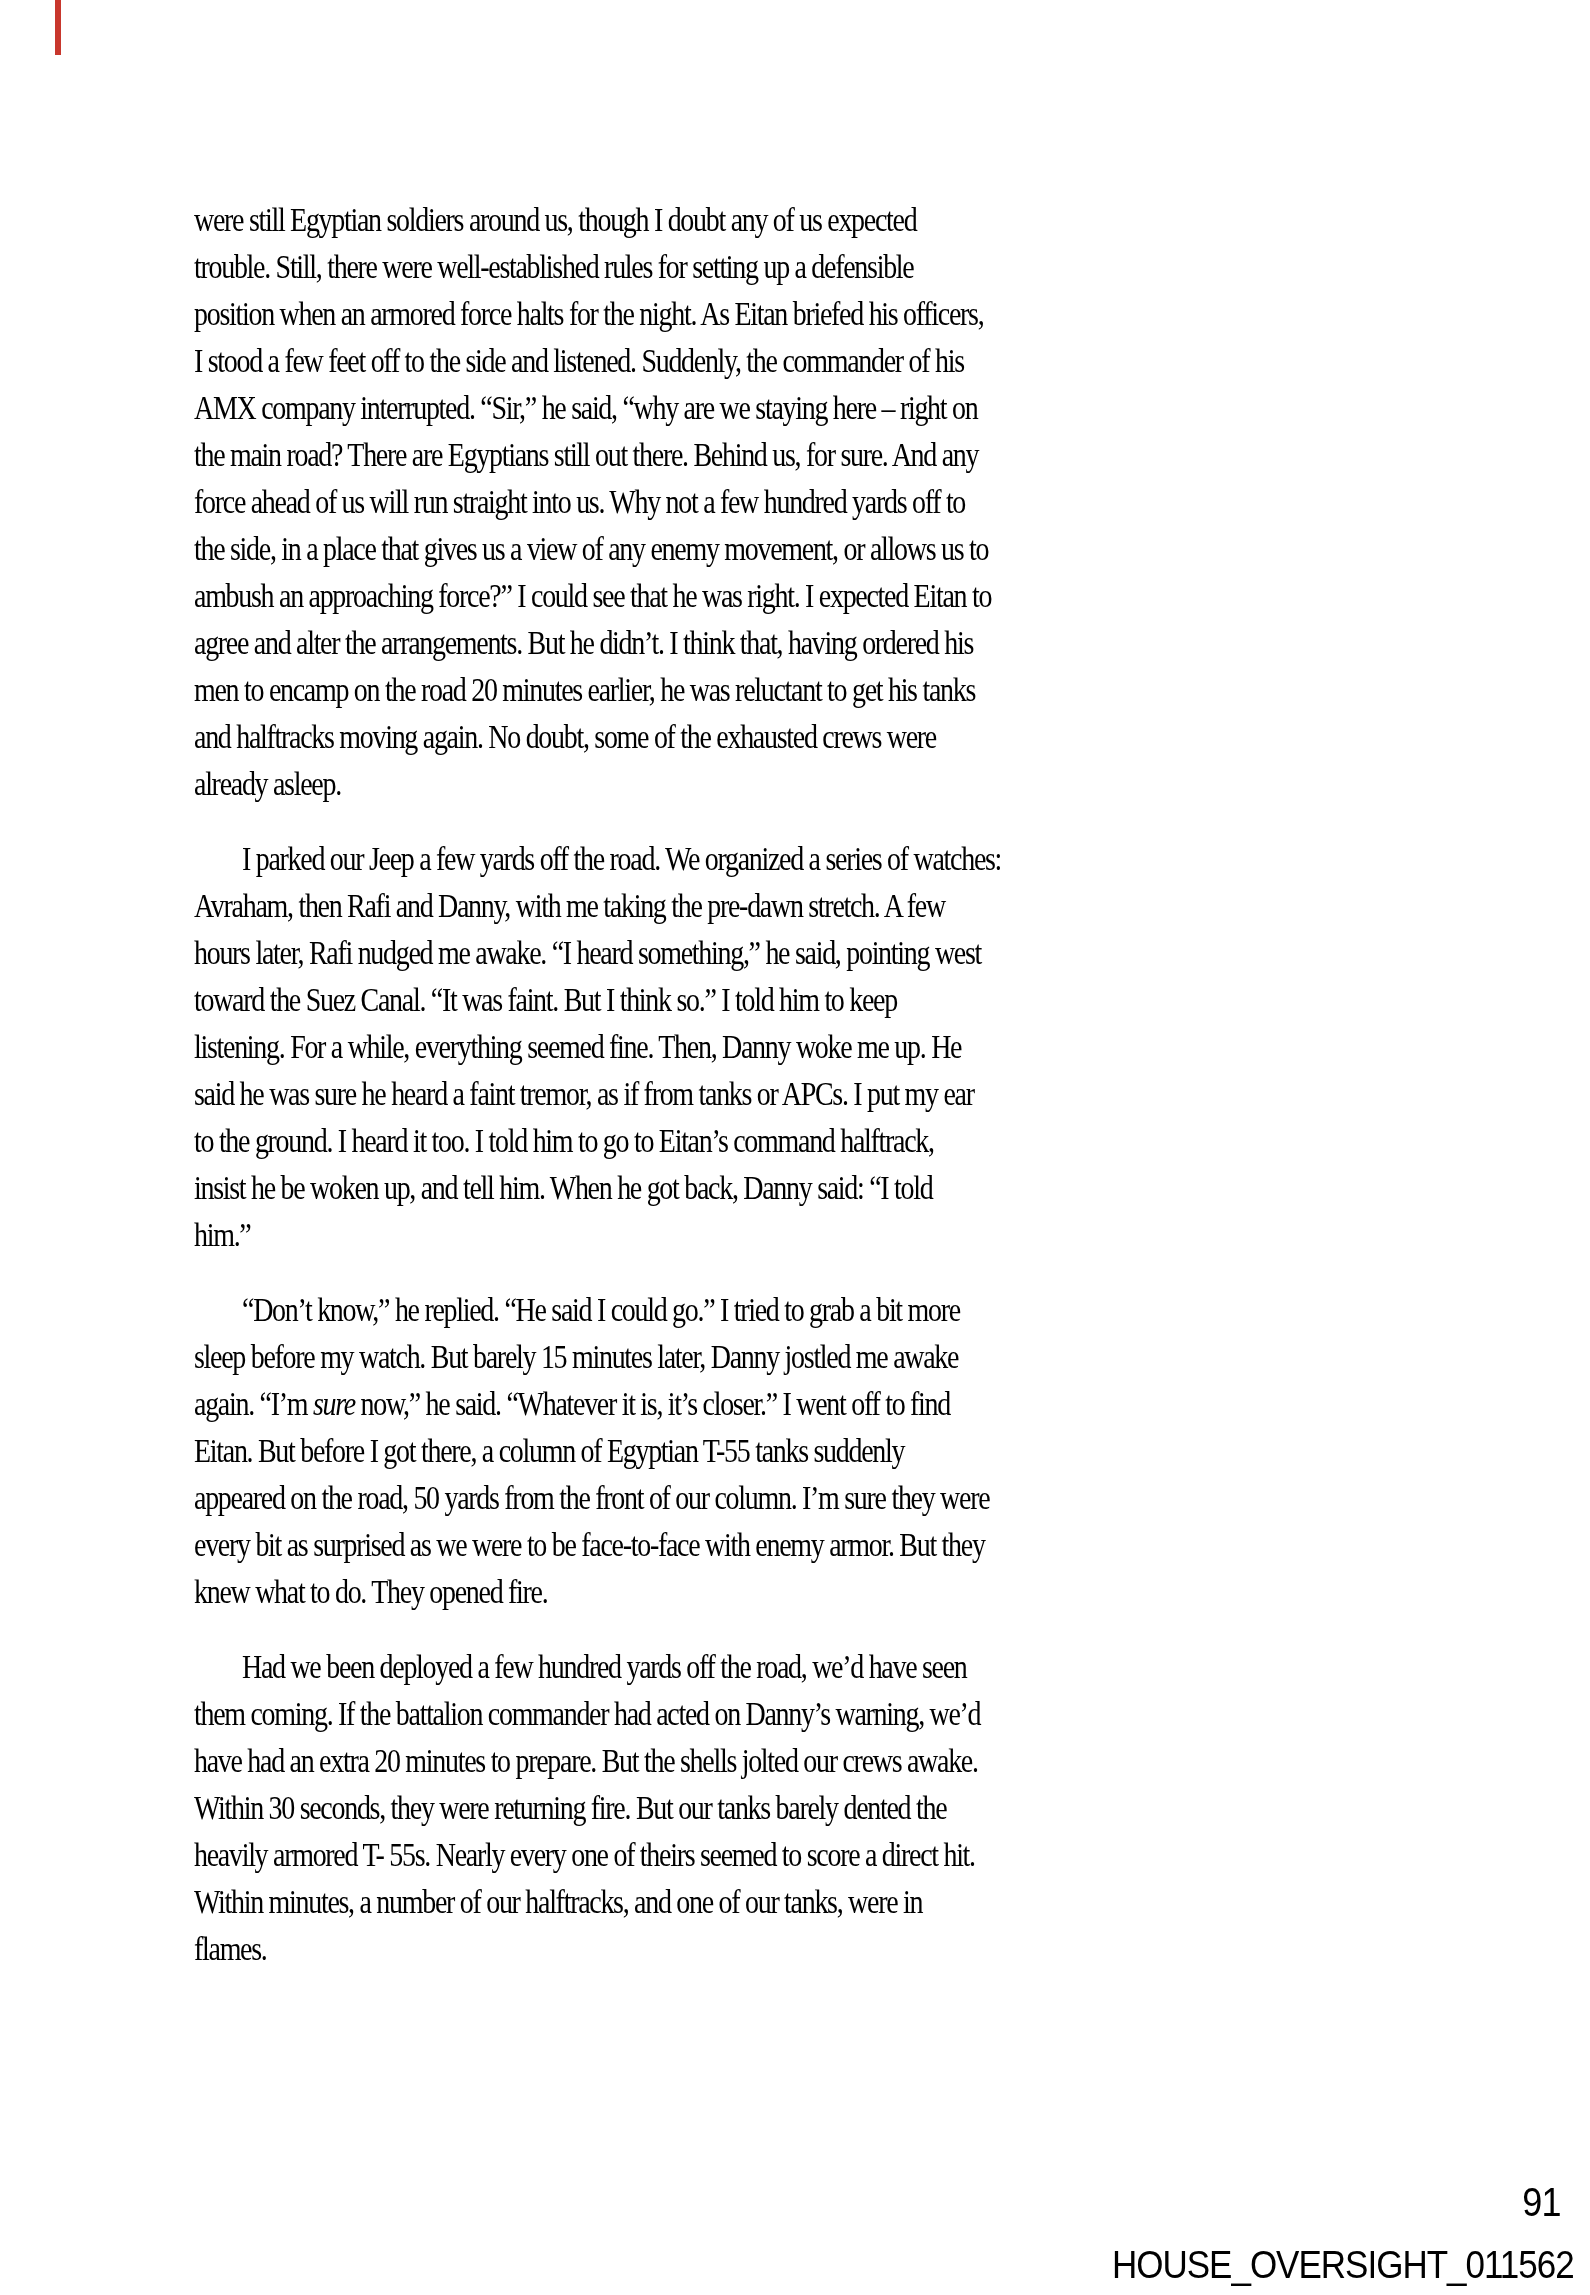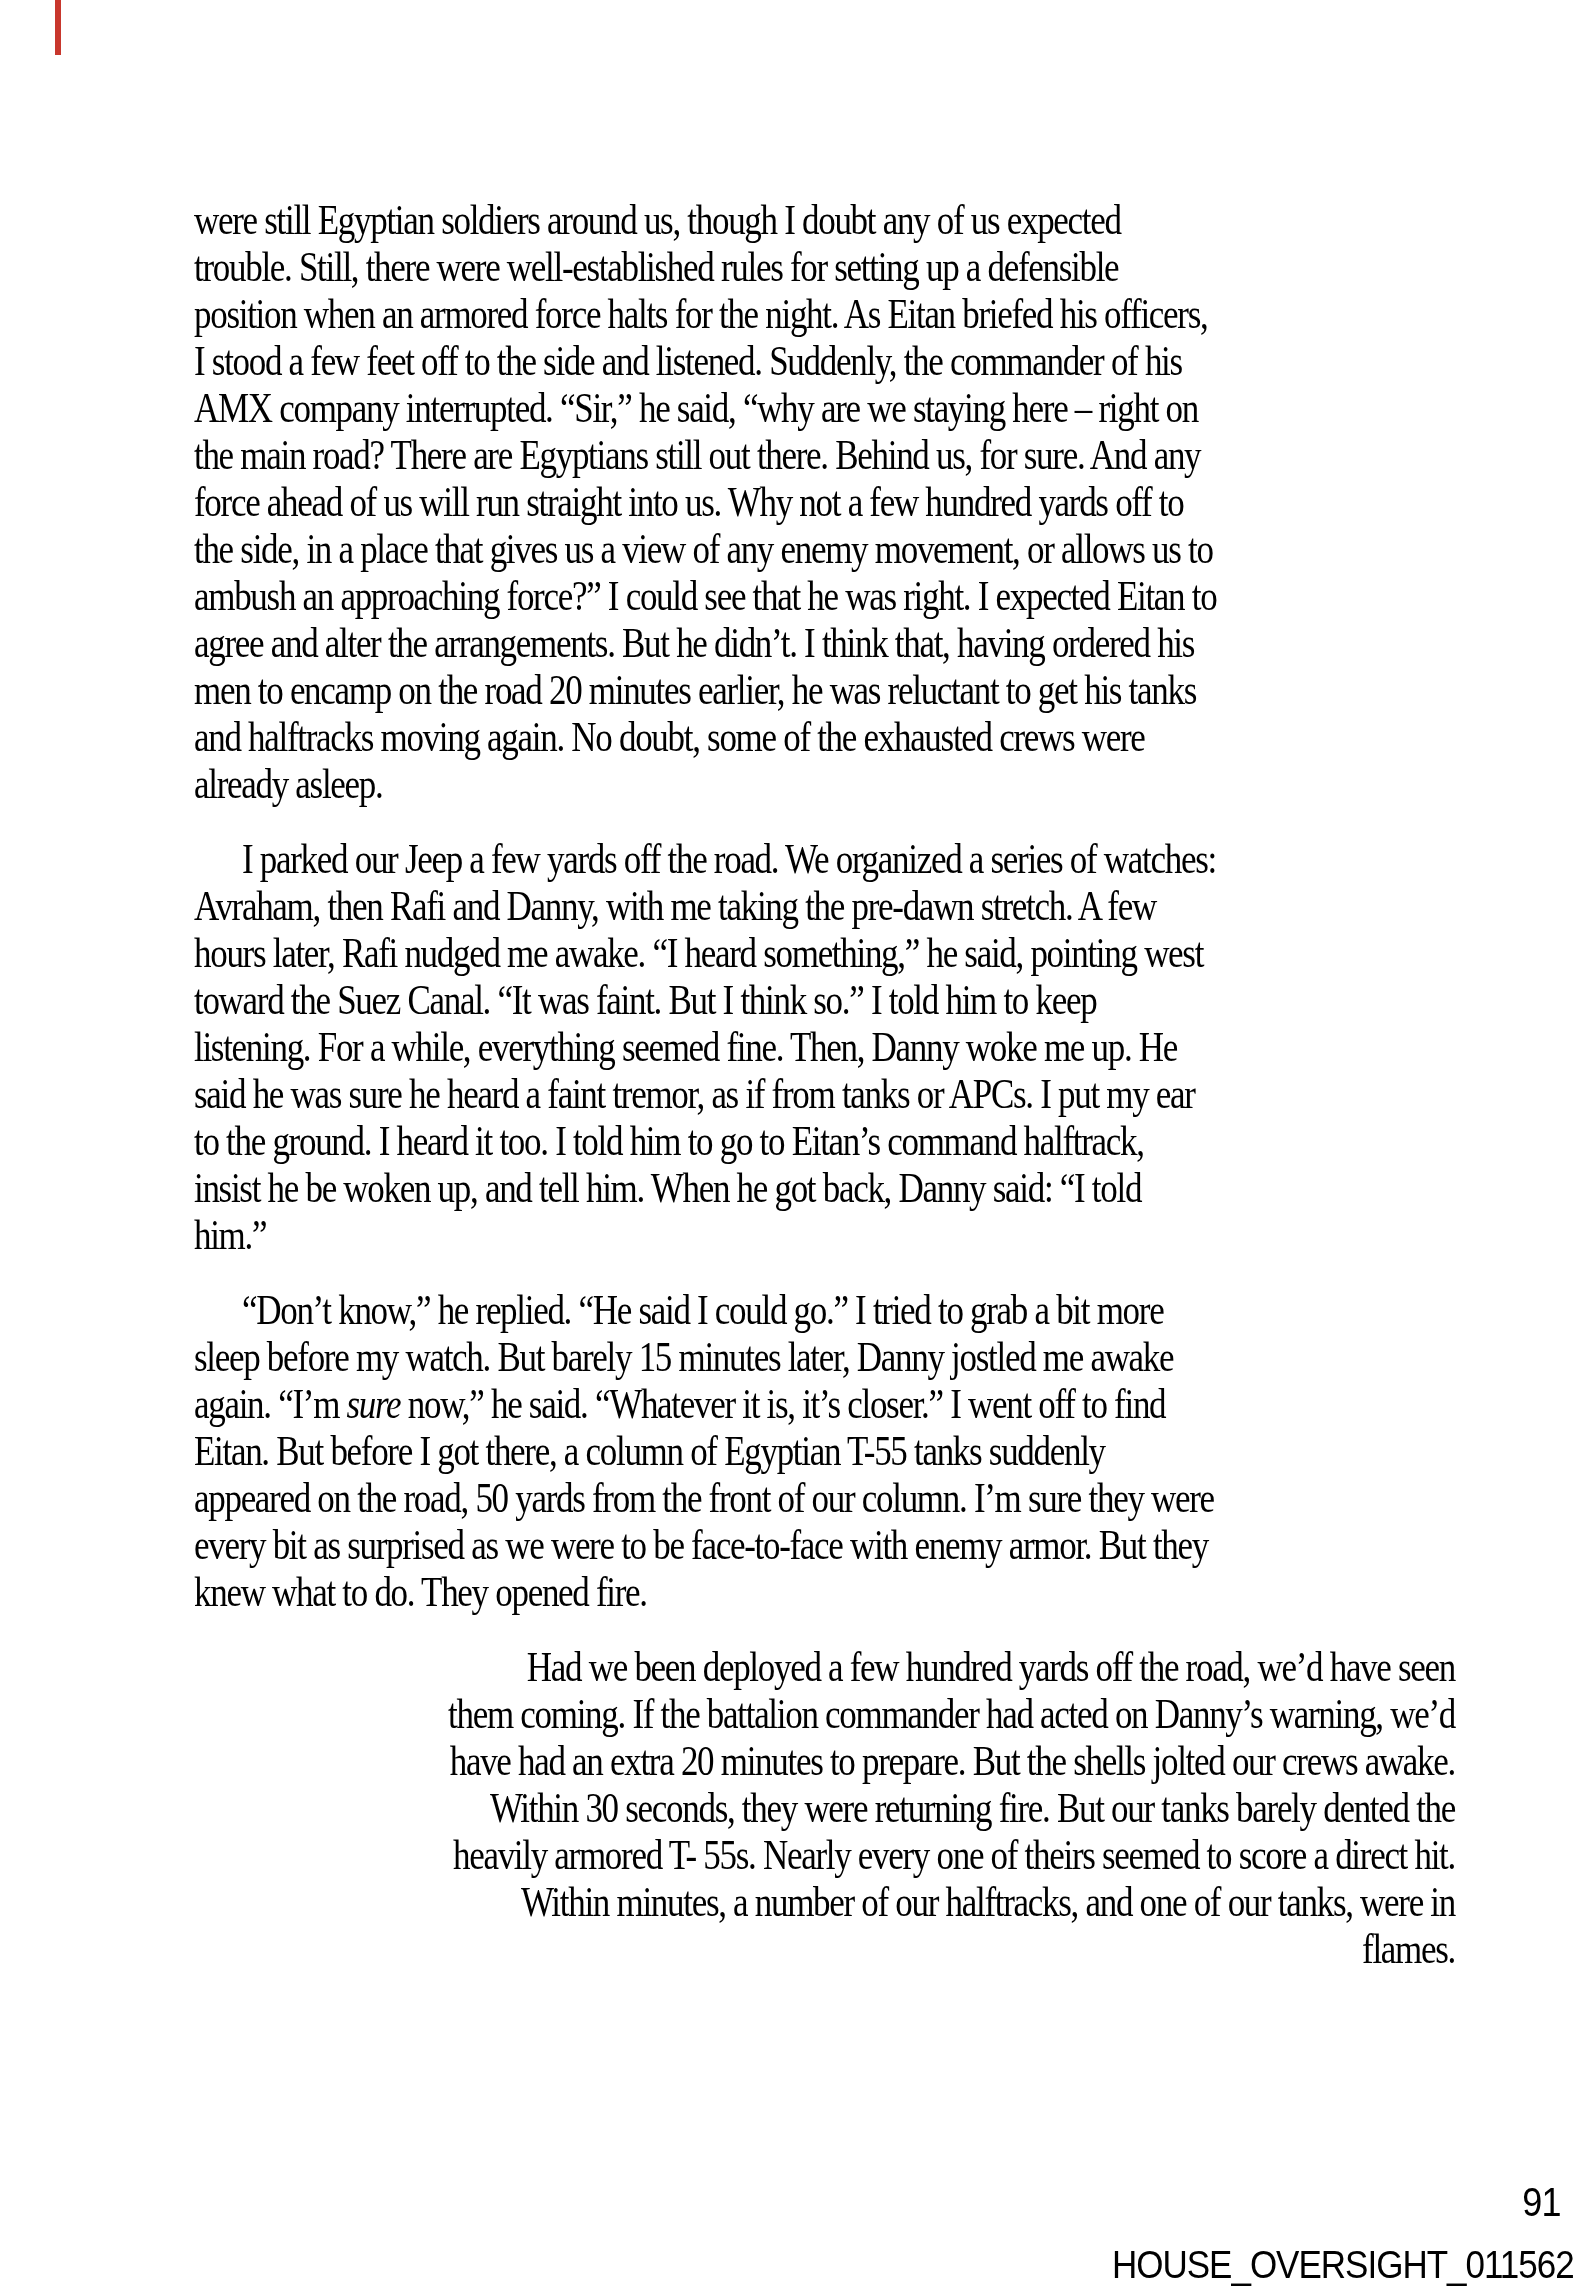--- a/index.html
+++ b/index.html
@@ -22,25 +22,25 @@
   }
 
   
   .body-text {
     position: absolute;
     left: 194px;
     top: 196px;
     width: 1261px;
     color: #000000;
     font-family: "Liberation Serif", "DejaVu Serif", serif;
-    font-size: 35px;
+    font-size: 28px;
     letter-spacing: -1.3px;
   }
   .para { margin: 0 0 28px 0; padding: 0; }
-  .para:last-child { margin-bottom: 8px; text-align: right; }
+  .para:last-child { margin-bottom: 8px; }
   .line {
     display: block;
     height: 47px;
     line-height: 47px;
     white-space: nowrap;
     transform: scaleY(1.22);
     transform-origin: left center;
   }
   .indent { text-indent: 48px; }
   .em-word { font-style: italic; }

